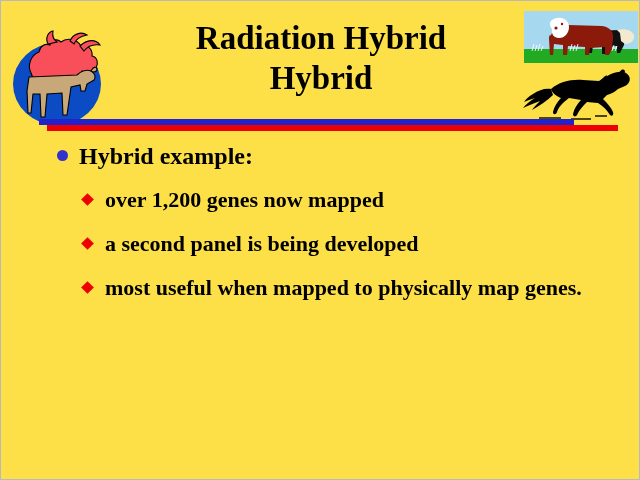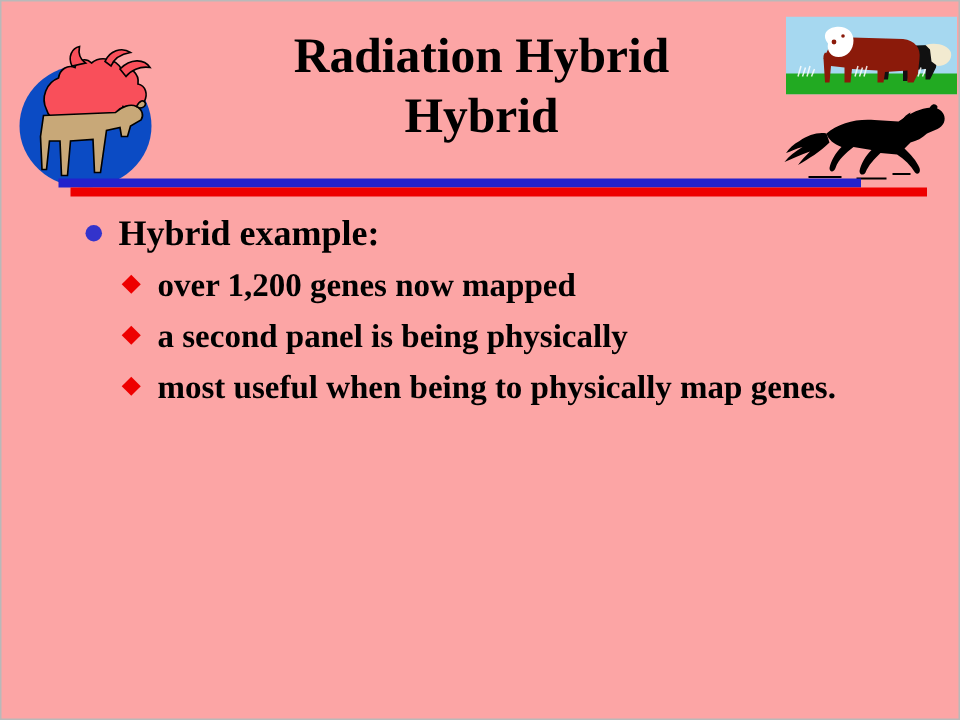--- a/index.html
+++ b/index.html
@@ -4,21 +4,21 @@
 <style>
   html, body {
     margin: 0;
     padding: 0;
     background: #ffffff;
   }
   #slide {
     position: relative;
     width: 640px;
     height: 480px;
-    background: #fca5a5;
+    background: #fde047;
     box-sizing: border-box;
     border: 1px solid #b9b9b9;
     overflow: hidden;
     font-family: "Liberation Serif", "DejaVu Serif", serif;
   }
 
   
   #logo {
     position: absolute;
     left: 6px;
@@ -107,21 +107,21 @@
     background: #3333cc;
   }
   .lvl2-group { margin-left: 30px; }
   .lvl2 {
     position: relative;
     padding-left: 24px;
     font-size: 22px;
     line-height: 30px;
     font-weight: bold;
     color: #000000;
-    margin: 4px 0 2px 0;
+    margin: 14px 0 2px 0;
   }
   .bullet-diamond {
     position: absolute;
     left: 2px;
     top: 10px;
     width: 9px;
     height: 9px;
     background: #ee0000;
     transform: rotate(45deg);
   }
@@ -232,24 +232,24 @@
 
     <div class="lvl2-group">
 
       <div class="lvl2">
         <span class="bullet-diamond"></span>
         <span>over 1,200 genes now mapped</span>
       </div>
 
       <div class="lvl2">
         <span class="bullet-diamond"></span>
-        <span>a second panel is being physically</span>
+        <span>a second panel is being developed</span>
       </div>
 
       <div class="lvl2">
         <span class="bullet-diamond"></span>
-        <span>most useful when being to physically map genes.</span>
+        <span>most useful when mapped to physically map genes.</span>
       </div>
 
     </div>
   </div>
 
 </div>
 
 </body></html>

